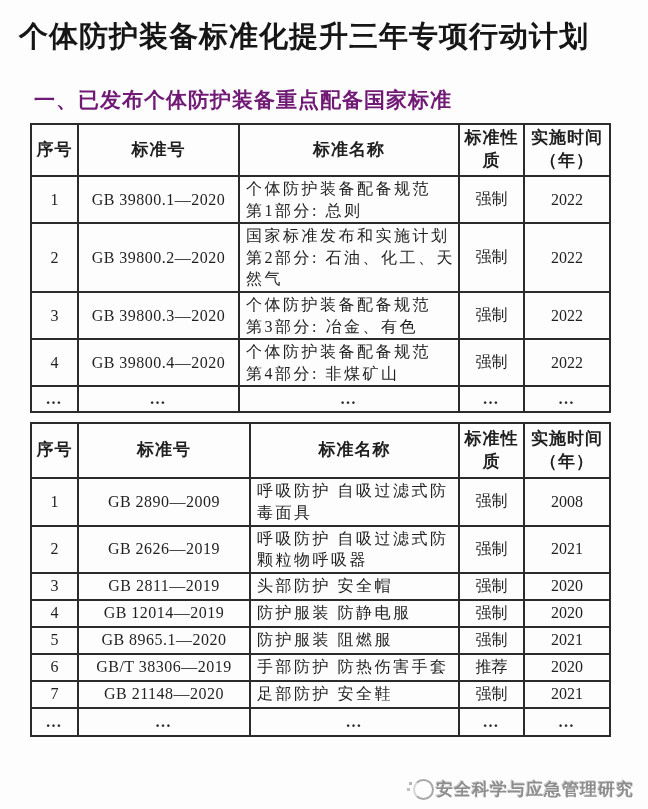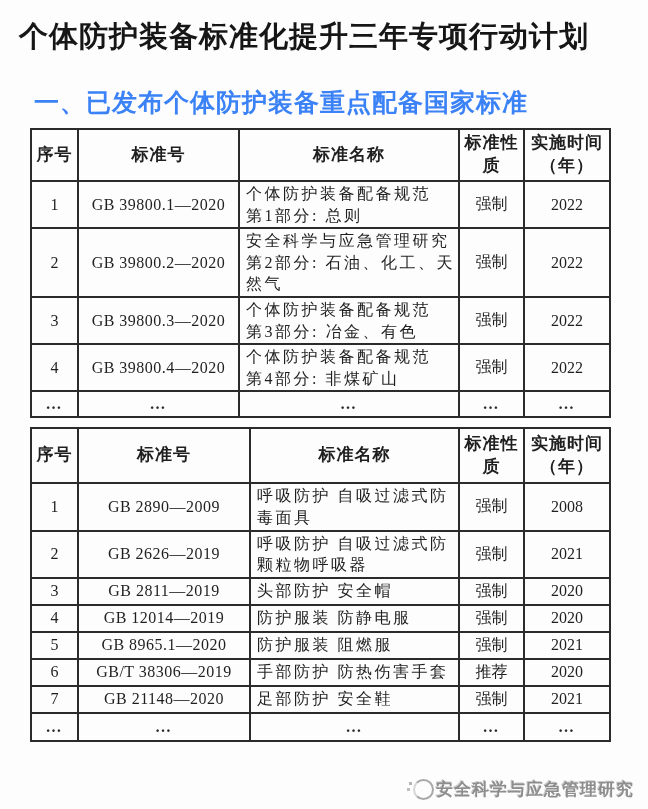--- a/index.html
+++ b/index.html
@@ -20,23 +20,23 @@
     text-align: center;
     font-size: 29px;
     font-weight: bold;
     line-height: 40px;
     letter-spacing: 1px;
     color: #161616;
     font-family: "Liberation Serif", "DejaVu Serif", serif;
   }
   .section-heading {
     margin: 0 0 0 34px;
-    font-size: 25px;
-    font-weight: bold;
-    color: #3b82f6;
+    font-size: 21px;
+    font-weight: bold;
+    color: #701a75;
     letter-spacing: 1px;
     font-family: "Liberation Sans", "DejaVu Sans", sans-serif;
   }
   .sec1-heading { margin-top: 30px; }
   .sec2-heading { margin-top: 15px; }
   table.std-table {
     border-collapse: collapse;
     margin: 9px 0 0 30px;
     width: 579px;
     table-layout: fixed;
@@ -149,21 +149,21 @@
     <tr class="r2l">
       <td>1</td>
       <td class="no-cell">GB 39800.1—2020</td>
       <td class="name-cell">个体防护装备配备规范 第1部分: 总则</td>
       <td>强制</td>
       <td>2022</td>
     </tr>
     <tr class="r2l">
       <td>2</td>
       <td class="no-cell">GB 39800.2—2020</td>
-      <td class="name-cell">安全科学与应急管理研究 第2部分: 石油、化工、天然气</td>
+      <td class="name-cell">国家标准发布和实施计划 第2部分: 石油、化工、天然气</td>
       <td>强制</td>
       <td>2022</td>
     </tr>
     <tr class="r2l">
       <td>3</td>
       <td class="no-cell">GB 39800.3—2020</td>
       <td class="name-cell">个体防护装备配备规范 第3部分: 冶金、有色</td>
       <td>强制</td>
       <td>2022</td>
     </tr>

